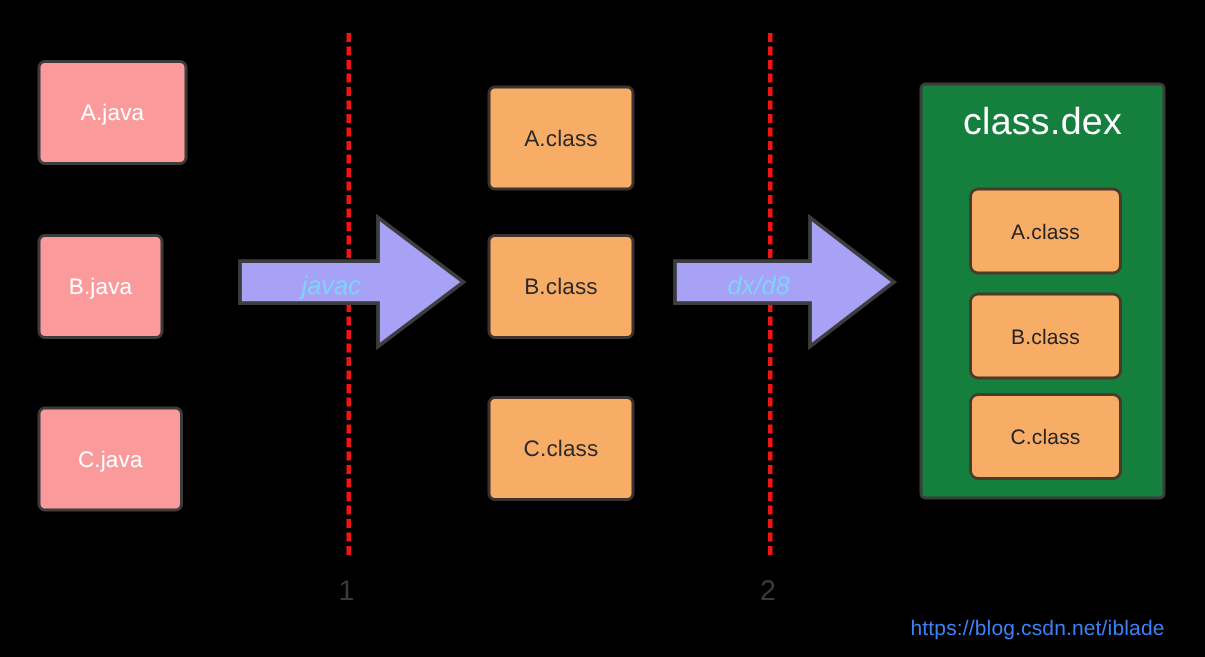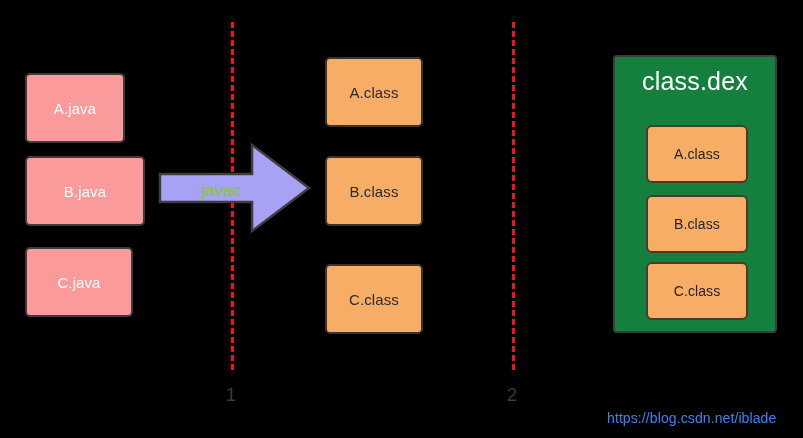--- a/index.html
+++ b/index.html
@@ -92,24 +92,25 @@
   
   .arrow {
     position: absolute;
   }
   .arrow svg {
     display: block;
     overflow: visible;
   }
   .arrow-label {
     position: absolute;
-    color: #84cc16;
+    color: #7dd3fc;
     font-size: 17px;
     line-height: 1;
     white-space: nowrap;
+    font-style: italic;
   }
 
   
   .watermark {
     position: absolute;
     color: #3b82f6;
     font-size: 14px;
     line-height: 1;
     letter-spacing: 0.1px;
     white-space: nowrap;
@@ -119,47 +120,53 @@
 <body>
 
 <div id="canvas">
 
   <div class="divider" style="left:231px; top:22px; height:348px;"></div>
   <div class="divider-label" style="left:219px; top:385px;">1</div>
 
   <div class="divider" style="left:512px; top:22px; height:348px;"></div>
   <div class="divider-label" style="left:500px; top:385px;">2</div>
 
-  <div class="node java" style="left:25px; top:73px; width:100px; height:70px;">
+  <div class="node java" style="left:25px; top:40px; width:100px; height:70px;">
     <span>A.java</span>
   </div>
-  <div class="node java" style="left:25px; top:156px; width:120px; height:70px;">
+  <div class="node java" style="left:25px; top:156px; width:84px; height:70px;">
     <span>B.java</span>
   </div>
-  <div class="node java" style="left:25px; top:247px; width:108px; height:70px;">
+  <div class="node java" style="left:25px; top:271px; width:97px; height:70px;">
     <span>C.java</span>
   </div>
 
   <div class="arrow" style="left:159px; top:143px; width:152px; height:90px;">
     <svg width="152" height="90" viewBox="0 0 152 90">
       <polygon points="1,31 93,31 93,2 150,45 93,88 93,59 1,59" fill="#a7a2f6" stroke="#3d3d3d" stroke-width="2.5" stroke-linejoin="miter"></polygon>
     </svg>
     <span class="arrow-label" style="left:42px; top:39px;">javac</span>
   </div>
 
   <div class="node klass" style="left:325px; top:57px; width:98px; height:70px;">
     <span>A.class</span>
   </div>
   <div class="node klass" style="left:325px; top:156px; width:98px; height:70px;">
     <span>B.class</span>
   </div>
   <div class="node klass" style="left:325px; top:264px; width:98px; height:70px;">
     <span>C.class</span>
   </div>
 
+  <div class="arrow" style="left:450px; top:143px; width:148px; height:90px;">
+    <svg width="148" height="90" viewBox="0 0 148 90">
+      <polygon points="0,31 90,31 90,2 146,45 90,88 90,59 0,59" fill="#a7a2f6" stroke="#3d3d3d" stroke-width="2.5" stroke-linejoin="miter"></polygon>
+    </svg>
+    <span class="arrow-label" style="left:35px; top:39px;">dx/d8</span>
+  </div>
 
   <div class="dex-box" style="left:613px; top:55px; width:164px; height:278px;">
     <div class="dex-title">class.dex</div>
 
     <div class="node klass-inner" style="left:31px; top:68px; width:102px; height:58px;">
       <span>A.class</span>
     </div>
     <div class="node klass-inner" style="left:31px; top:138px; width:102px; height:58px;">
       <span>B.class</span>
     </div>

